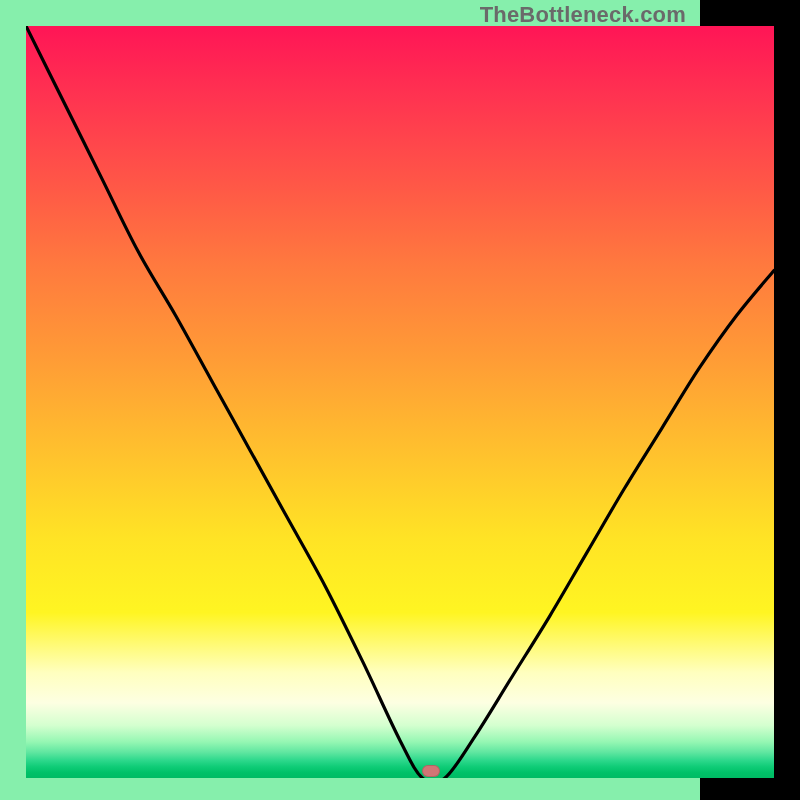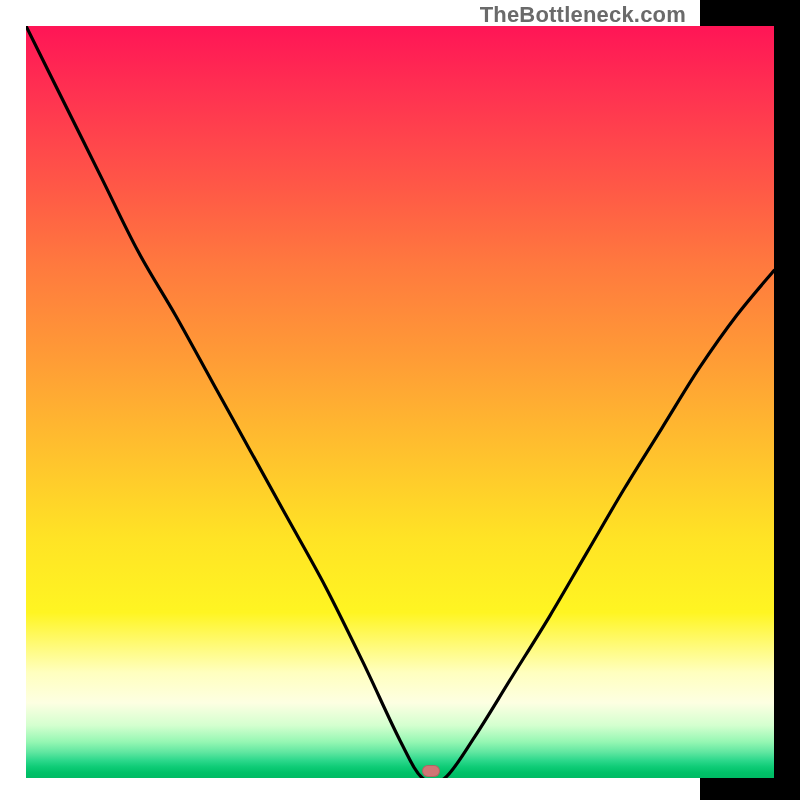--- a/index.html
+++ b/index.html
@@ -8,21 +8,21 @@
     width: 800px;
     height: 800px;
     background: #000;
     font-family: Arial, Helvetica, sans-serif;
     overflow: hidden;
   }
   .frame {
     position: relative;
     width: 700px;
     height: 800px;
-    background: #ffffff;
+    background: #86efac;
   }
   .watermark {
     position: absolute;
     top: 2px;
     right: 14px;
     color: #6a6a6a;
     font-size: 22px;
     font-weight: 600;
     letter-spacing: 0.2px;
     user-select: none;

